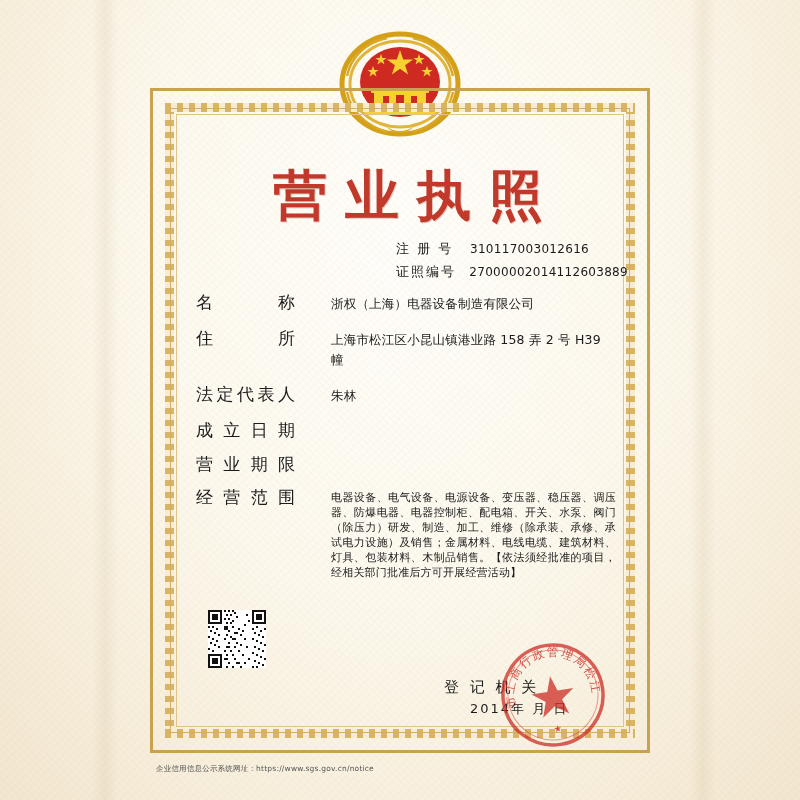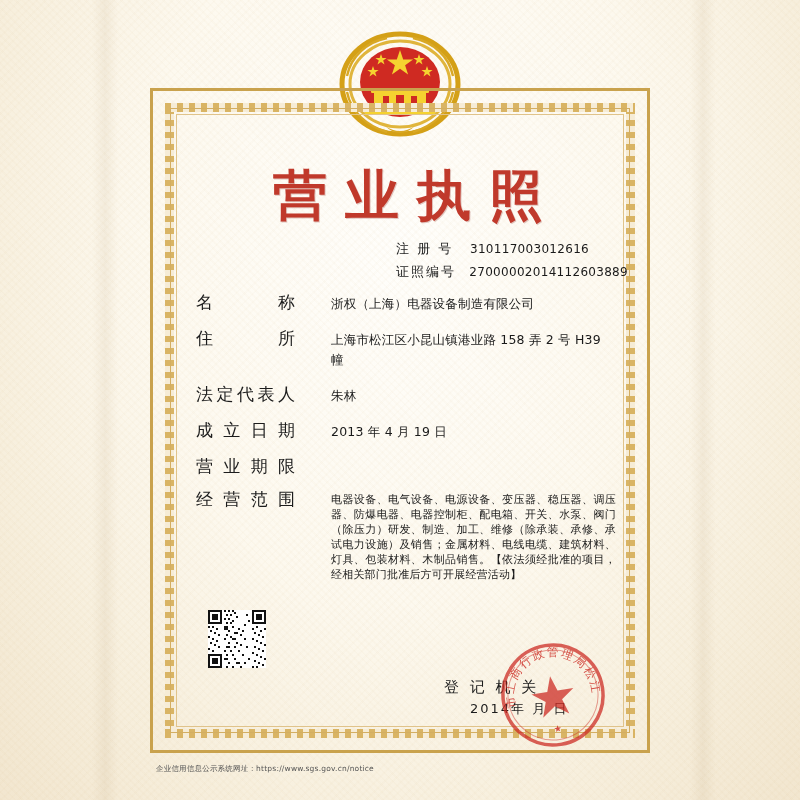--- a/index.html
+++ b/index.html
@@ -321,21 +321,20 @@
     </div>
 
     <div class="frow">
       <div class="flabel">法定代表人</div>
       <div class="fvalue">朱林</div>
     </div>
 
 
     <div class="frow">
       <div class="flabel">成立日期</div>
-      <div class="fvalue">2013 年 4 月 19 日</div>
     </div>
 
     <div class="frow">
       <div class="flabel">营业期限</div>
     </div>
 
     <div class="frow scope">
       <div class="flabel">经营范围</div>
       <div class="fvalue">电器设备、电气设备、电源设备、变压器、稳压器、调压器、防爆电器、电器控制柜、配电箱、开关、水泵、阀门（除压力）研发、制造、加工、维修（除承装、承修、承试电力设施）及销售；金属材料、电线电缆、建筑材料、灯具、包装材料、木制品销售。【依法须经批准的项目，经相关部门批准后方可开展经营活动】</div>
     </div>

